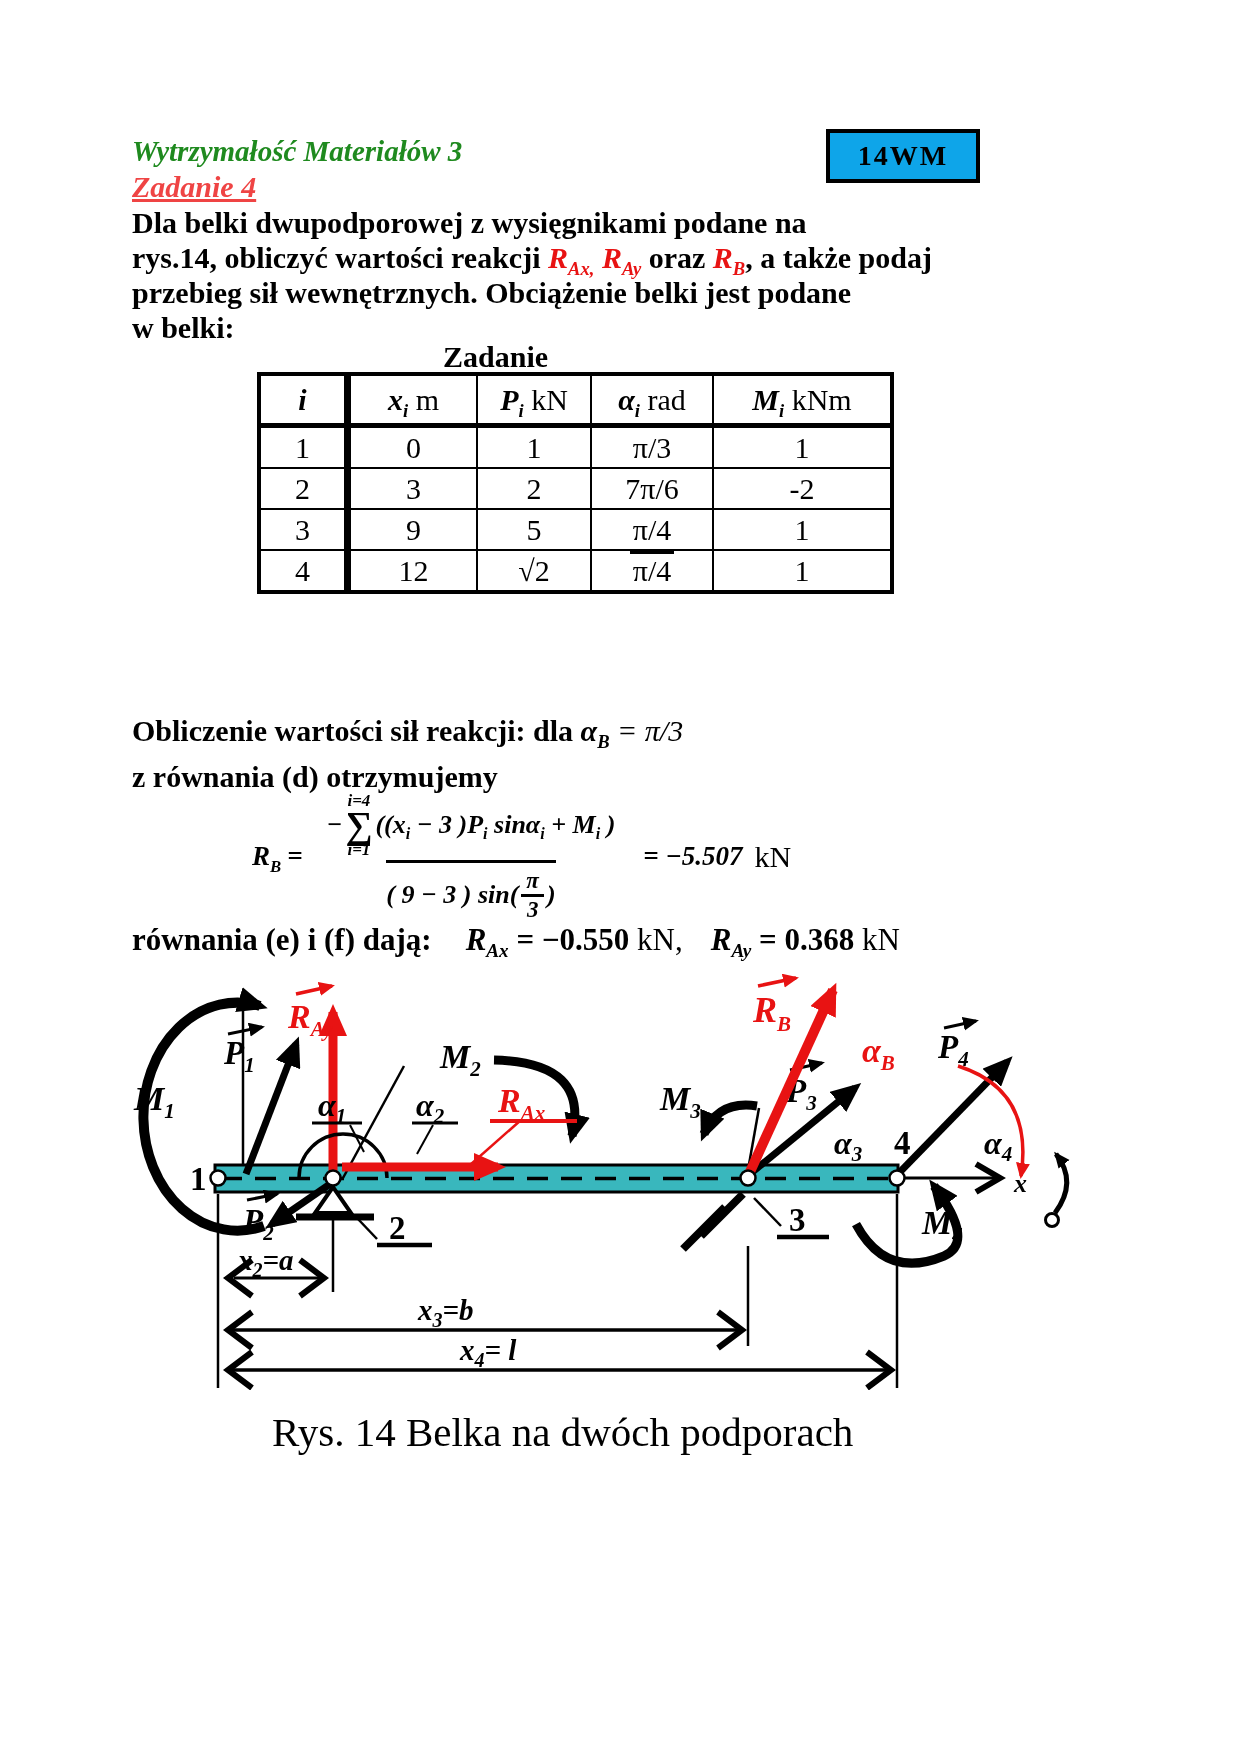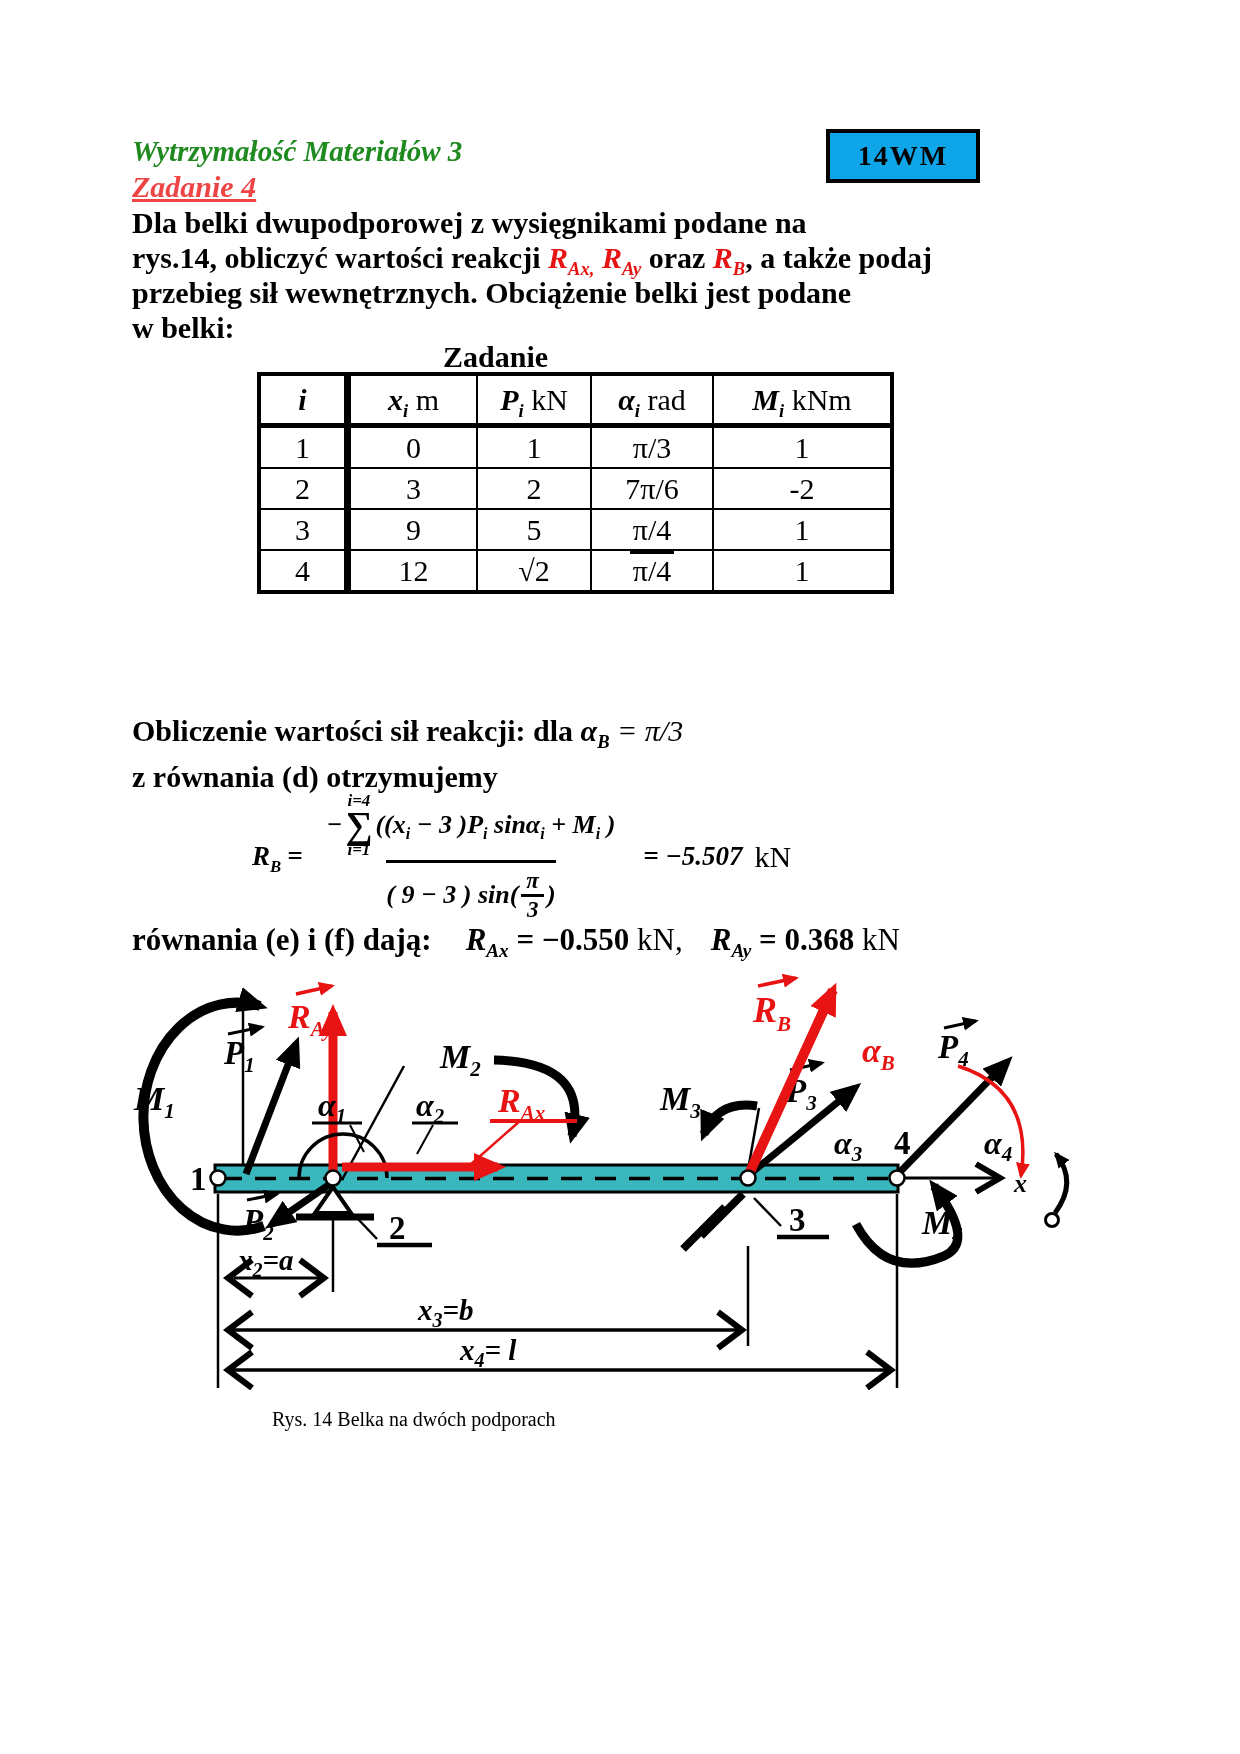--- a/index.html
+++ b/index.html
@@ -302,13 +302,13 @@
   </g>
 
   <g>
     <line x1="228" y1="412" x2="891" y2="412" stroke="#000" stroke-width="3.5"></line>
     <polyline points="252,394 228,412 252,430" fill="none" stroke="#000" stroke-width="6"></polyline>
     <polyline points="867,394 891,412 867,430" fill="none" stroke="#000" stroke-width="6"></polyline>
     <text class="dimlb" x="460" y="402"><tspan>x</tspan><tspan class="ssub" dy="7" style="font-size:20px;">4</tspan><tspan dy="-7">= l</tspan></text>
   </g>
 </svg>
 
-<div class="abs" style="left:272px;top:1408px;font-size:20px;">Rys. 14 Belka na dwóch podporach</div>
+<div class="abs" style="left:272px;top:1408px;font-size:41px;">Rys. 14 Belka na dwóch podporach</div>
 
 </body></html>

